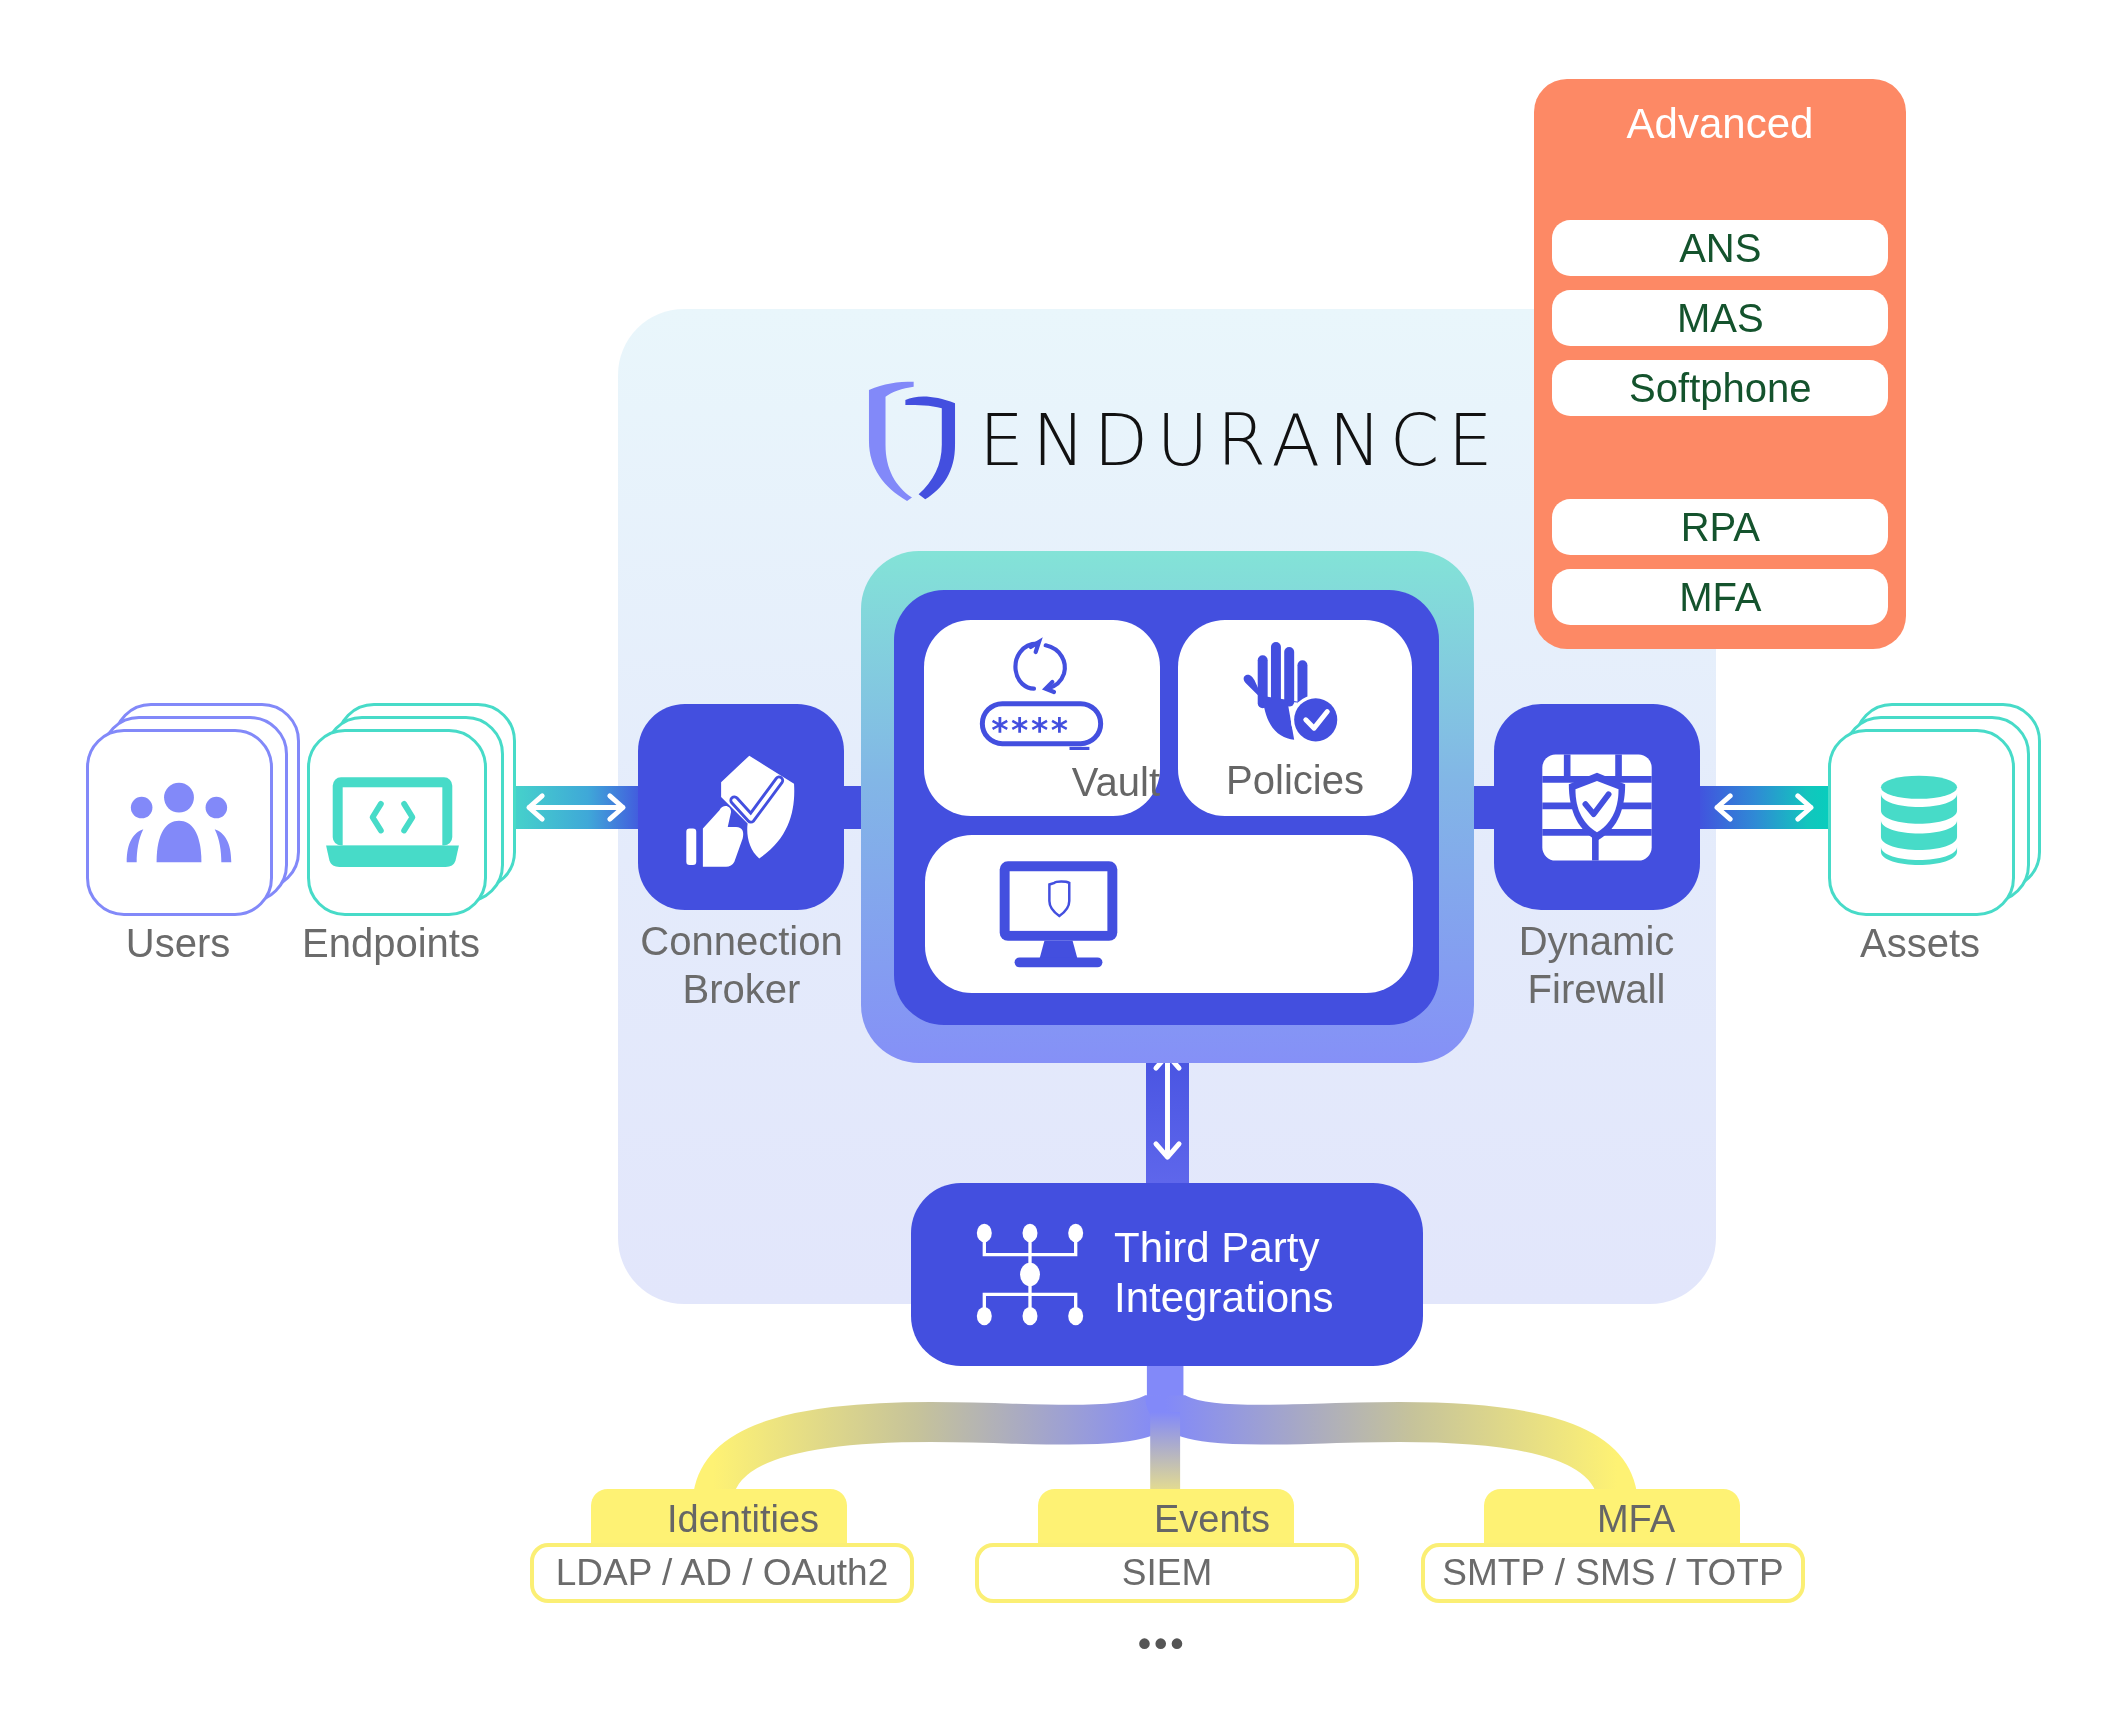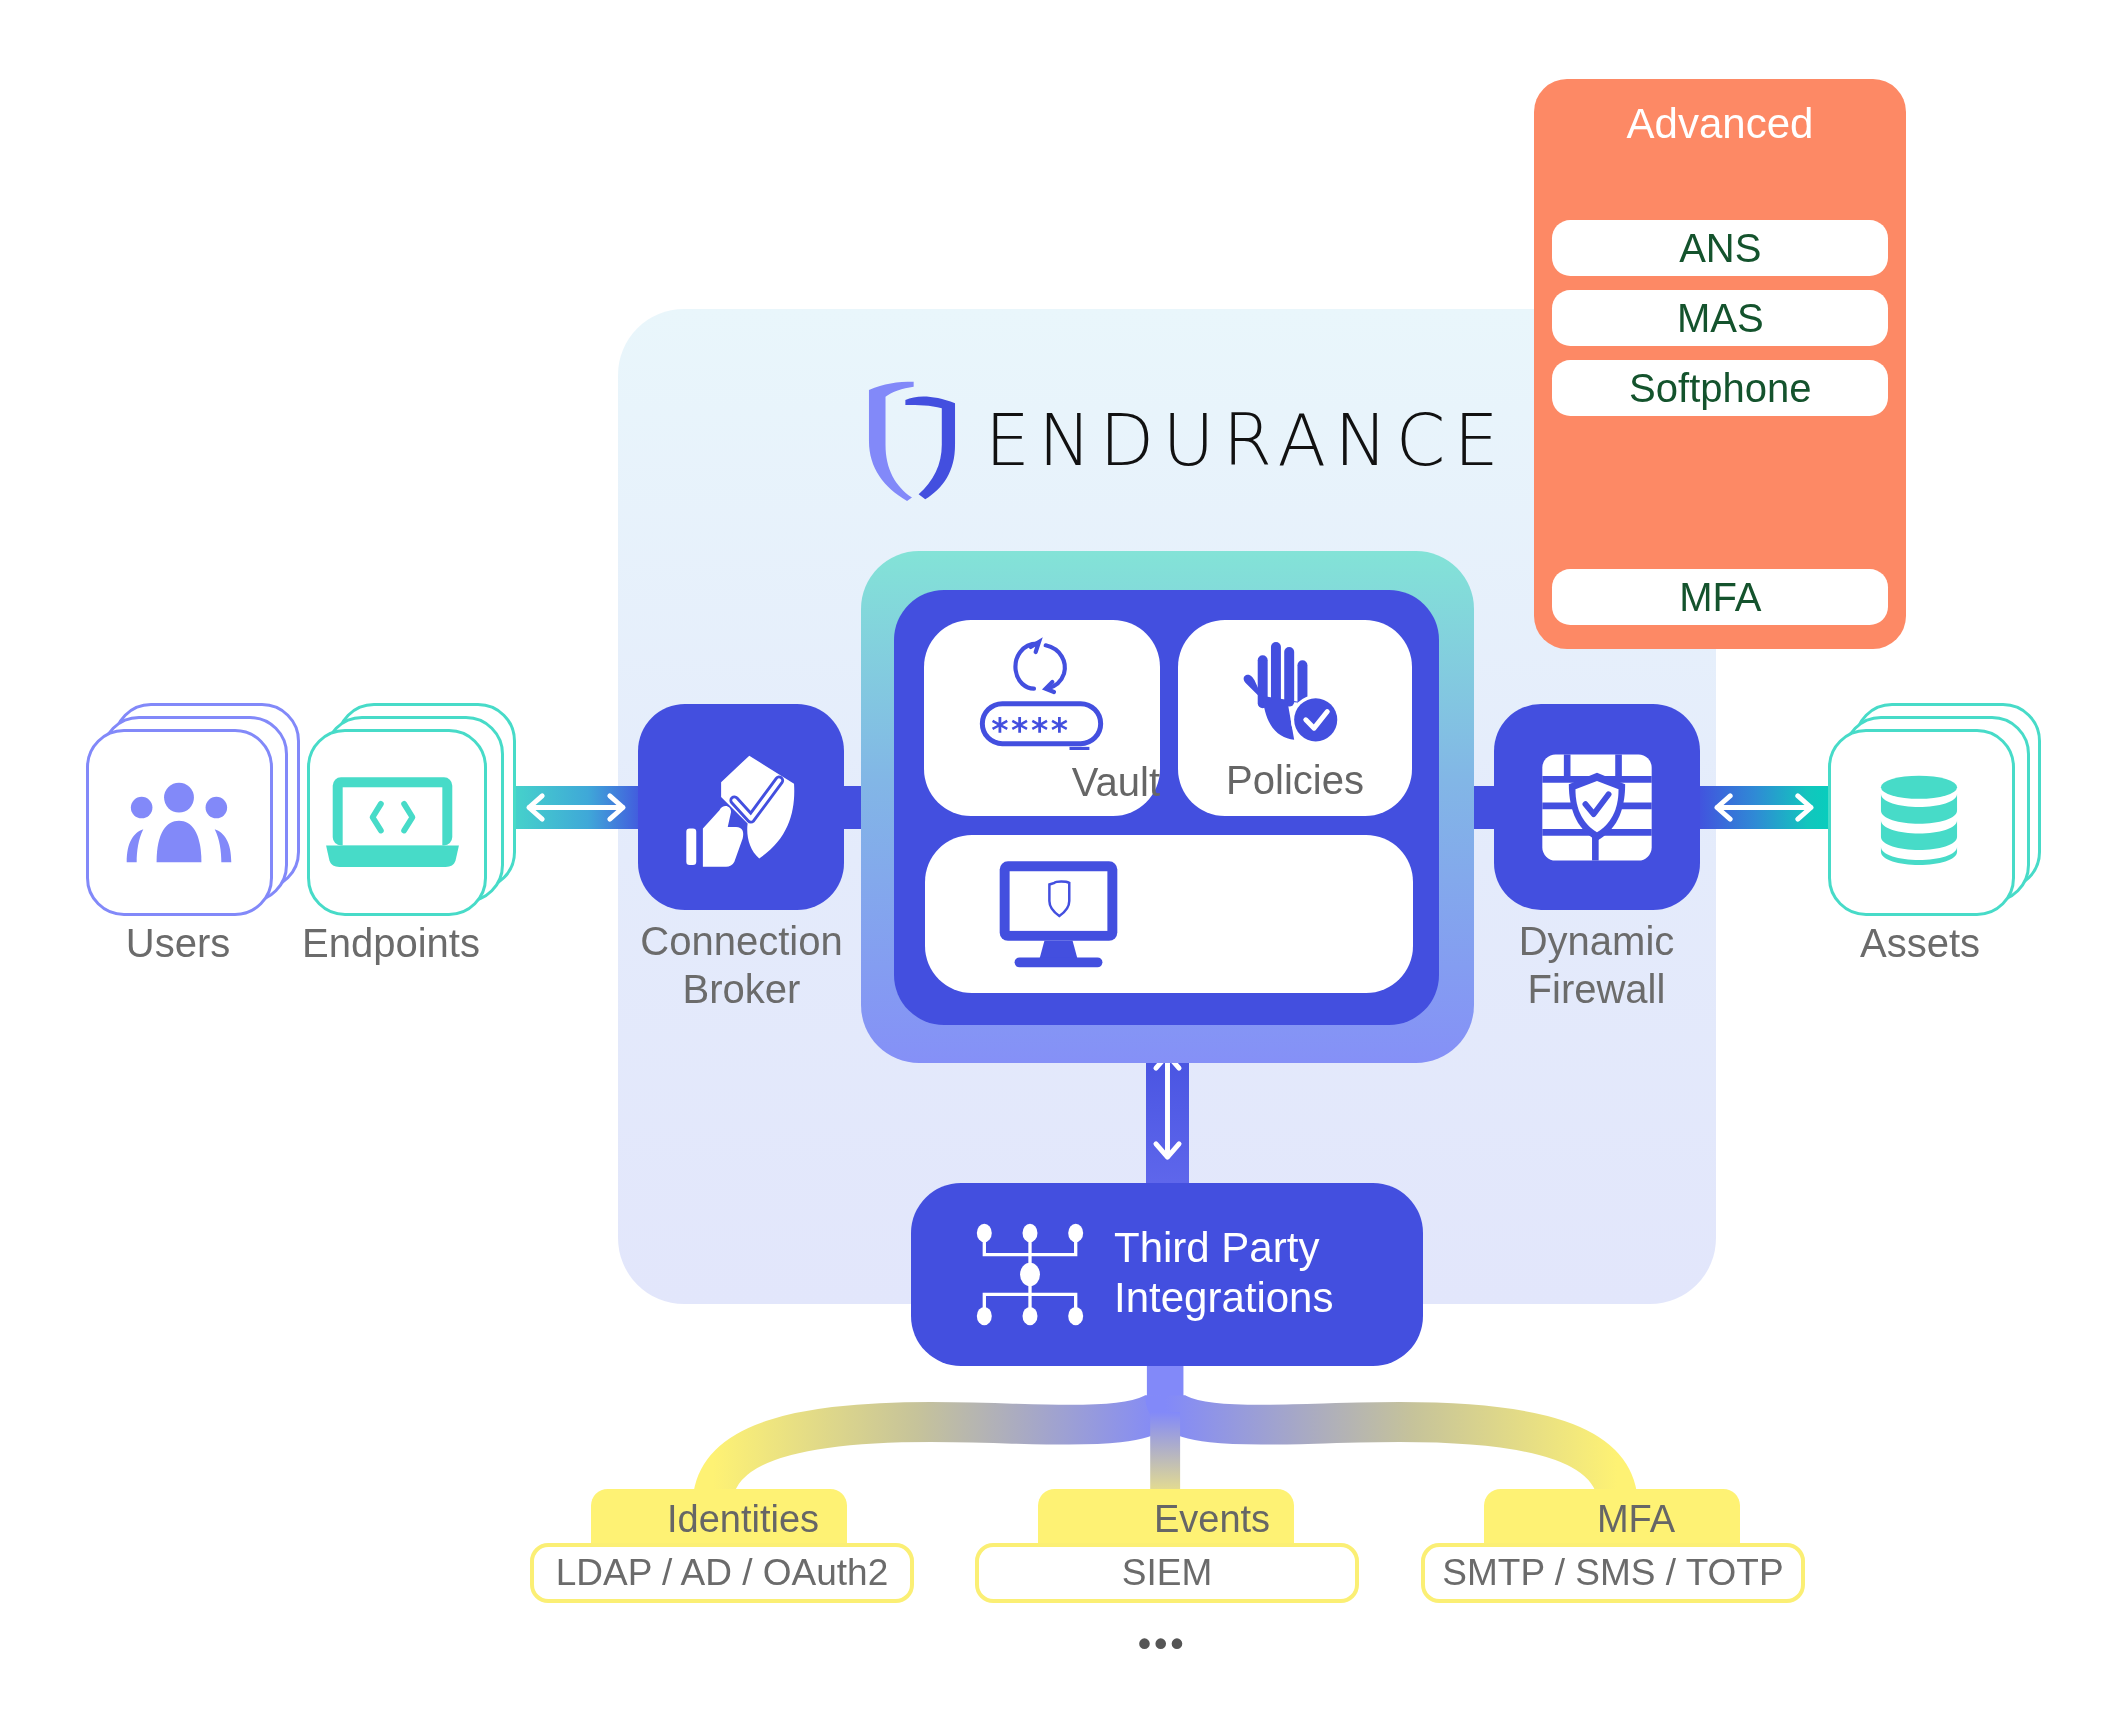--- a/index.html
+++ b/index.html
@@ -5,21 +5,21 @@
   html, body { margin:0; padding:0; }
   body { width:2127px; height:1730px; background:#ffffff; position:relative; overflow:hidden;
          font-family:"Liberation Sans", "DejaVu Sans", sans-serif; }
   .abs { position:absolute; }
   .lbl { color:#6b6b6b; font-size:40px; text-align:center; line-height:48px; }
 
   #platform-bg { left:618px; top:309px; width:1098px; height:995px; border-radius:66px;
     background:linear-gradient(180deg,#e9f6fb 0%, #e4ebfb 55%, #e2e6fb 100%); }
 
   #brand { left:864px; top:378px; height:125px; display:flex; align-items:center; }
-  #brand-text { font-family:"DejaVu Sans", sans-serif; font-size:71px; letter-spacing:8.3px; color:#111; font-weight:300; margin-left:25px; }
+  #brand-text { font-family:"DejaVu Sans", sans-serif; font-size:71px; letter-spacing:8.3px; color:#111; font-weight:300; margin-left:19px; }
 
   #core-outer { left:861px; top:551px; width:613px; height:512px; border-radius:58px;
     background:linear-gradient(180deg,#83e3d7 0%, #82b6e6 45%, #8590f7 100%); }
   #core-inner { left:894px; top:590px; width:545px; height:435px; border-radius:50px; background:#434fdf; }
 
   .card { background:#fff; border-radius:47px; position:absolute; }
   #vault-card { left:924px; top:620px; width:236px; height:196px; }
   #policies-card { left:1178px; top:620px; width:234px; height:196px; }
   #desktop-card { left:925px; top:835px; width:488px; height:158px; }
   .card-label { position:absolute; color:#666; font-size:40px; }
@@ -251,15 +251,16 @@
 
 <div id="dots" class="abs">•••</div>
 
 <div id="modules" class="abs">
   <div id="modules-title">
     <div>Advanced</div>
   </div>
   <div class="mod-item" style="top:141px;">ANS</div>
   <div class="mod-item" style="top:211px;">MAS</div>
   <div class="mod-item" style="top:281px;">Softphone</div>
+  <div class="mod-item" style="top:420px;">RPA</div>
   <div class="mod-item" style="top:490px;">MFA</div>
 </div>
 
 
 </body></html>

